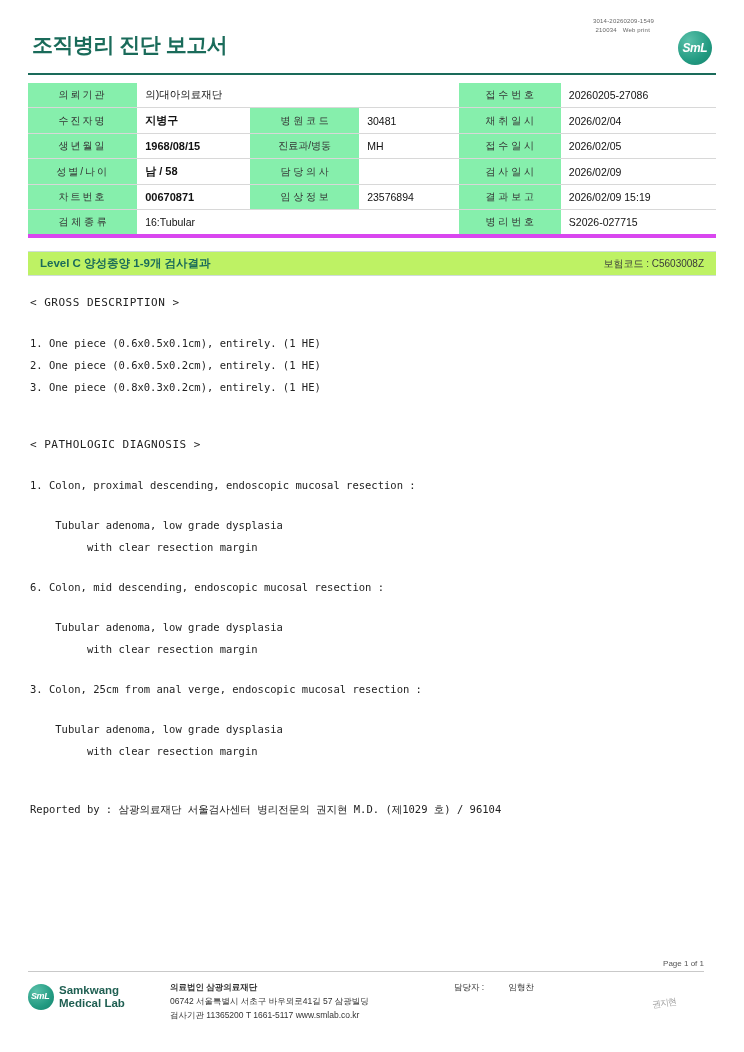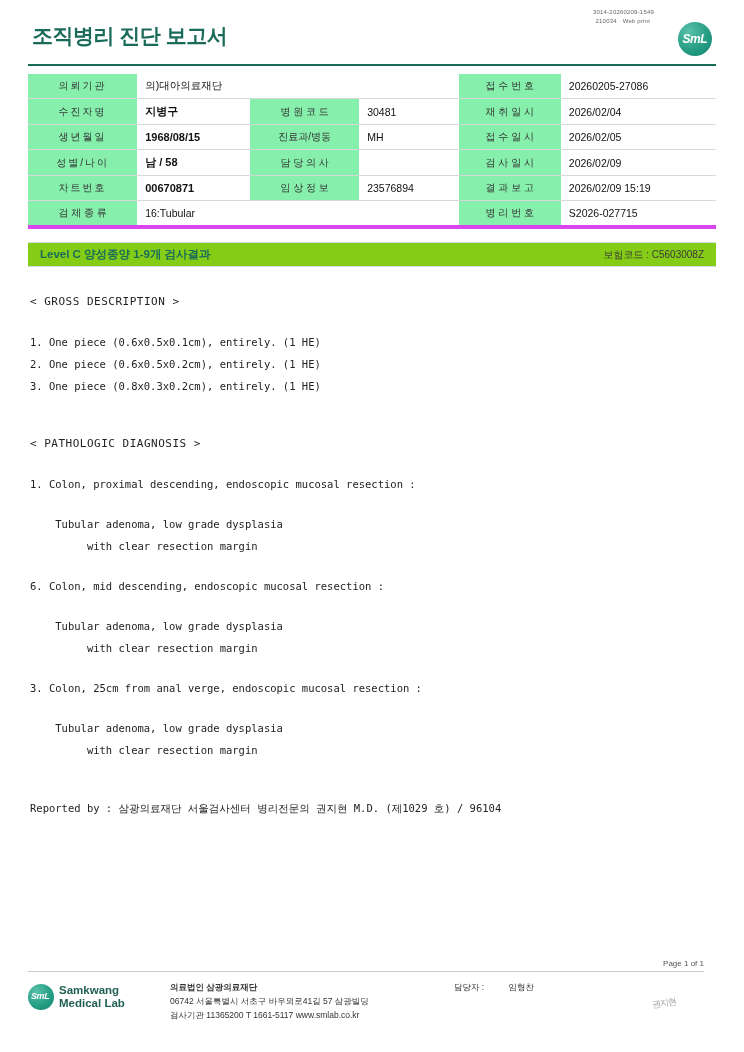--- a/index.html
+++ b/index.html
@@ -13,21 +13,21 @@
     font-family: "Liberation Sans", sans-serif;
     color: #1b1b1b;
     position: relative;
     overflow: hidden;
   }
   .page {
     position: relative;
     width: 744px;
     height: 1052px;
     box-sizing: border-box;
-    padding: 0 28px;
+    padding: 9px 28px;
   }
 
   
   .header {
     position: relative;
     height: 66px;
   }
   .doc-title {
     position: absolute;
     left: 4px;
@@ -107,21 +107,21 @@
   td.lbl.tight { letter-spacing: 0px; }
   td.val {
     color: #111;
     font-size: 10.5px;
   }
   td.val.bold { font-weight: bold; font-size: 11px; }
 
   
   .level-bar {
     margin-top: 13px;
-    background: #84cc16;
+    background: #bef264;
     border-top: 1px solid #cfdcd9;
     border-bottom: 1px solid #cfdcd9;
     height: 25px;
     display: flex;
     align-items: center;
     justify-content: space-between;
     padding: 0 12px;
     box-sizing: border-box;
   }
   .level-left {
@@ -129,21 +129,21 @@
     font-weight: bold;
     color: #1a6b5a;
   }
   .level-right {
     font-size: 10px;
     color: #3a3a3a;
   }
 
   
   .body-text {
-    margin-top: 24px;
+    margin-top: 16px;
     font-family: "DejaVu Sans Mono", monospace;
     font-size: 10.5px;
     color: #222;
     line-height: 1.0;
     padding-left: 2px;
   }
   .body-text .sec {
     font-size: 11px;
     letter-spacing: 0.5px;
   }

